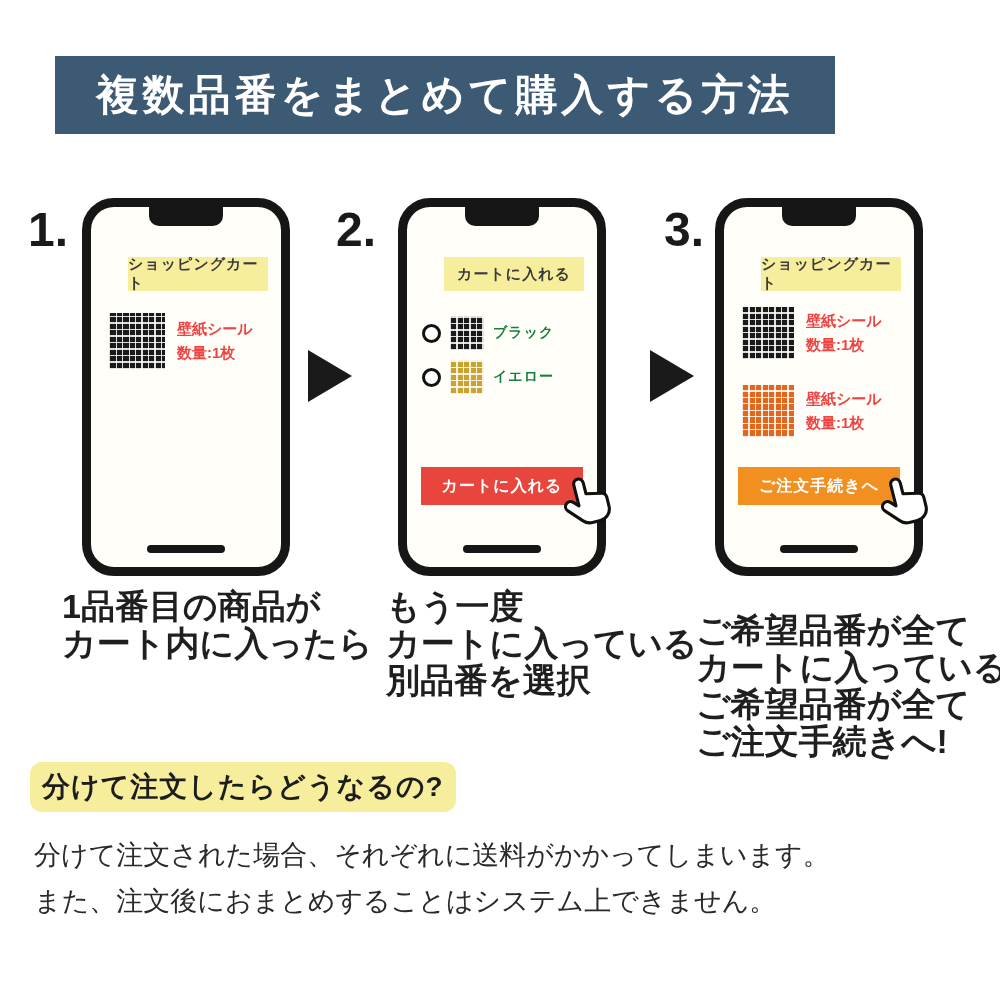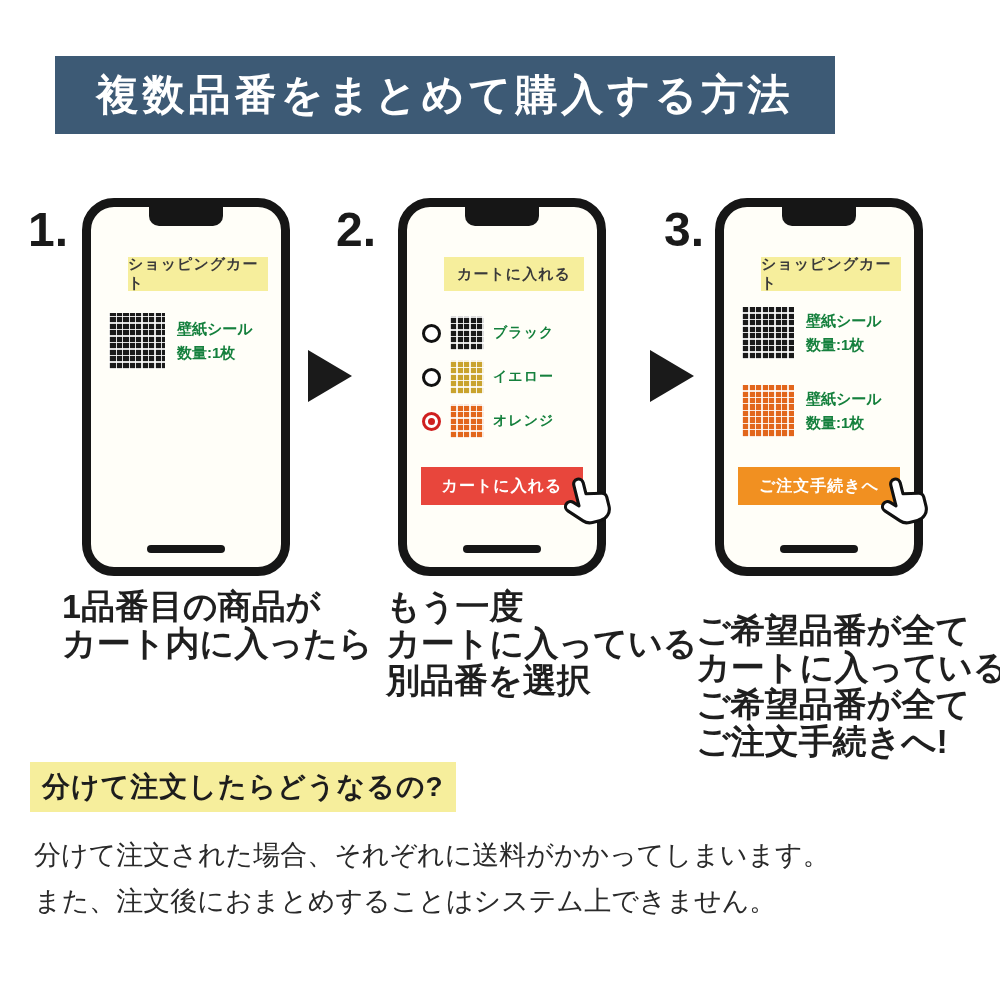--- a/index.html
+++ b/index.html
@@ -42,21 +42,21 @@
       repeating-linear-gradient(0deg, rgba(255,255,255,.85) 0 1.4px, transparent 1.4px 6.5px),
       repeating-linear-gradient(90deg, rgba(255,255,255,.85) 0 1.4px, transparent 1.4px 6.5px); }
   .swatch-black  { background-color:var(--swatch-black,#1a1a1a); }
   .swatch-yellow { background-color:var(--swatch-yellow,#c9a32e); }
   .swatch-orange { background-color:var(--swatch-orange,#e2661c); }
 
   
   .item-row { position:absolute; left:18px; display:flex; align-items:center; gap:12px; }
   .item-row .swatch { width:56px; height:56px; flex:0 0 auto; }
   .phone-3 .item-row .swatch { width:52px; height:52px; }
-  .item-text { font-size:15px; font-weight:bold; line-height:24px; color:#15803d; white-space:nowrap; }
+  .item-text { font-size:15px; font-weight:bold; line-height:24px; color:#ef4444; white-space:nowrap; }
 
   
   .options { position:absolute; left:15px; right:6px; top:108px; display:flex; flex-direction:column; gap:8px; }
   .opt-row { display:flex; align-items:center; gap:9px; height:36px; cursor:pointer; }
   .radio { width:19px; height:19px; border:3px solid #111; border-radius:50%; position:relative; flex:0 0 auto; background:#fff; }
   .radio.selected { border-color:var(--radio-selected,#cf1f1f); }
   .radio.selected::after { content:""; position:absolute; inset:3px; border-radius:50%;
     background:var(--radio-selected,#cf1f1f); }
   .opt-row .swatch { width:34px; height:34px; flex:0 0 auto; }
   .opt-label { font-size:14px; font-weight:bold; color:#15803d; letter-spacing:1px; white-space:nowrap; }
@@ -75,21 +75,21 @@
 
   
   .caption { position:absolute; font-size:34px; font-weight:600; line-height:37px; color:#1f1f1f; white-space:nowrap; }
   .cap-1 { left:62px;  top:588px; }
   .cap-2 { left:386px; top:588px; }
   .cap-3 { left:696px; top:584px;margin-top:28px; }
 
   
   .note-heading { position:absolute; left:30px; top:762px; display:inline-block;
     background:var(--highlight-yellow,#f6ee9c); padding:6px 12px;
-    font-size:28px; font-weight:bold; letter-spacing:1px; color:#1d1d1d; }
+    font-size:28px; font-weight:bold; letter-spacing:1px; color:#1d1d1d;border-radius:12px; }
   .note-body { position:absolute; left:34px; top:832px; font-size:27px; line-height:46px;
     color:#2a2a2a; font-weight:400; white-space:nowrap; }
 </style>
 </head>
 <body>
 
 <div class="canvas">
 
   <header class="title-bar">
     <h1>複数品番をまとめて購入する方法</h1>
@@ -121,25 +121,20 @@
     <div class="options">
       <div class="opt-row">
         <span class="radio"></span>
         <span class="swatch swatch-black"></span>
         <span class="opt-label">ブラック</span>
       </div>
       <div class="opt-row">
         <span class="radio"></span>
         <span class="swatch swatch-yellow"></span>
         <span class="opt-label">イエロー</span>
-      </div>
-      <div class="opt-row">
-        <span class="radio selected"></span>
-        <span class="swatch swatch-orange"></span>
-        <span class="opt-label">オレンジ</span>
       </div>
     </div>
     <button class="cta cta-red">カートに入れる</button>
     <svg class="hand" viewBox="0 0 64 64">
       <path d="M25 6c-3 0-5 2.3-5 5.2v22l-4.8-5c-2-2.1-5.3-2.2-7.4-.2-2.1 2-2.2 5.3-.2 7.4l12.8 13.8c2.3 2.5 5.6 3.9 9 3.9h8.4c6.8 0 12.2-5.5 12.2-12.2v-9.5c0-2.6-1.8-4.8-4.3-5.3l-15.7-3.4V11.2c0-2.9-2.2-5.2-5-5.2z" fill="#ffffff" stroke="#111111" stroke-width="3.2" stroke-linejoin="round"></path>
     </svg>
     <div class="home-bar"></div>
   </div>
 
   <div class="phone phone-3">

